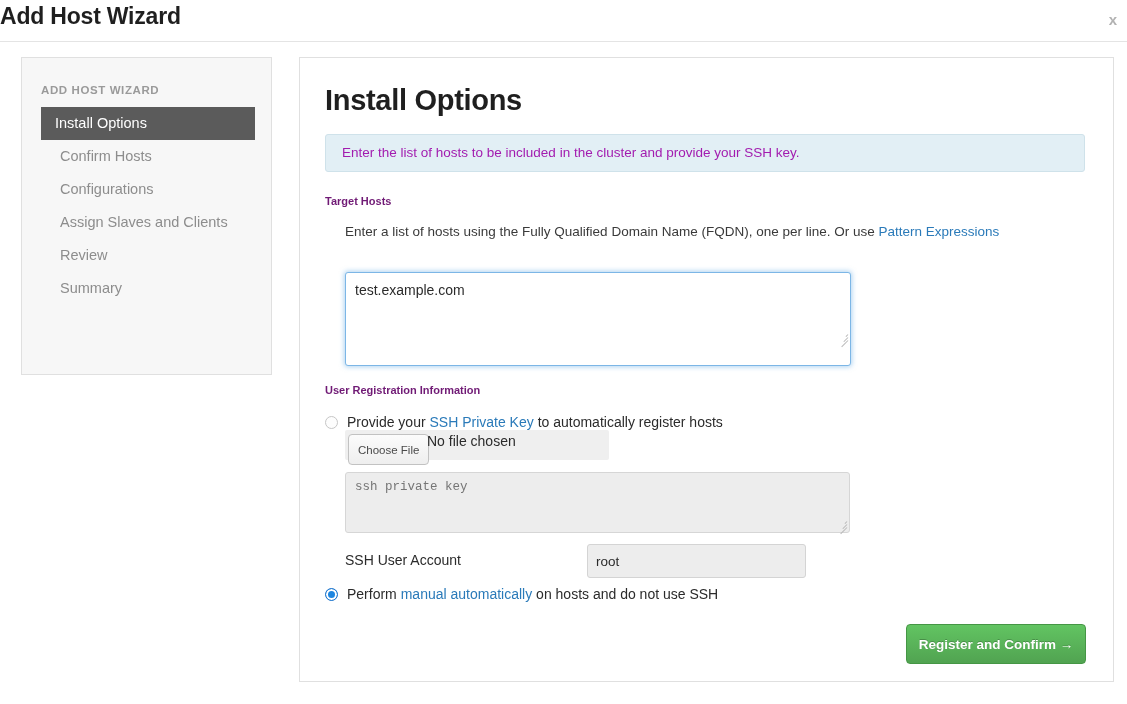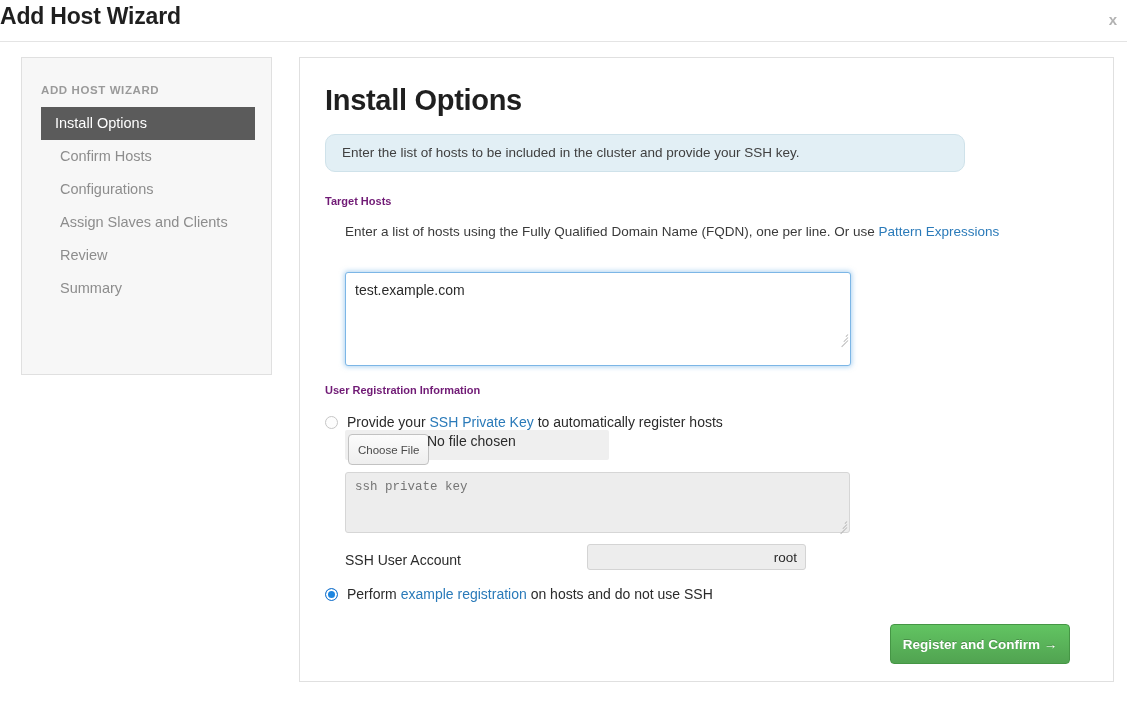--- a/index.html
+++ b/index.html
@@ -94,26 +94,26 @@
     left: 25px; top: 26px;
     font-size: 29px;
     font-weight: bold;
     color: #1f1f1f;
     letter-spacing: -0.3px;
   }
 
   .info-banner {
     position: absolute;
     left: 25px; top: 76px;
-    width: 640px; height: 38px;
+    width: 760px; height: 38px;
     background: #e2eff5;
     border: 1px solid #cfe2ea;
-    border-radius: 10px;
+    border-radius: 3px;
     font-size: 13.5px;
-    color: #404040;
+    color: #a21caf;
     line-height: 36px;
     padding-left: 16px;
   }
 
   .section-label {
     position: absolute;
     font-size: 11px;
     font-weight: bold;
     color: #701a75;
   }
@@ -255,29 +255,28 @@
   .ssh-user-input {
     position: absolute;
     left: 287px; top: 486px;
     width: 219px; height: 26px;
     background: #ededed;
     border: 1px solid #d4d4d4;
     border-radius: 3px;
     font-family: "Liberation Sans", sans-serif;
     font-size: 13.5px;
     color: #2b2b2b;
-    padding: 8px 8px;
+    padding: 16px 8px;
     outline: none;
-    text-align: right;
   }
 
   
   .register-button {
     position: absolute;
-    left: 590px; top: 566px;
+    left: 606px; top: 566px;
     width: 180px; height: 40px;
     background: linear-gradient(#62c462, #51a351);
     border: 1px solid #459645;
     border-radius: 4px;
     color: #ffffff;
     font-family: "Liberation Sans", sans-serif;
     font-size: 13.5px;
     font-weight: bold;
     cursor: pointer;
     text-shadow: 0 -1px 0 rgba(0,0,0,0.22);
@@ -341,17 +340,17 @@
         <i></i>
         <i></i>
         <i></i>
       </span>
   </div>
 
   <div class="ssh-user-label">SSH User Account</div>
   <input class="ssh-user-input" disabled="" value="root" style="">
 
   <div class="radio-row radio-manual">
-    <span class="radio checked"></span><span>Perform </span><a class="link">example registration</a><span> on hosts and do not use SSH</span>
+    <span class="radio checked"></span><span>Perform </span><a class="link">manual automatically</a><span> on hosts and do not use SSH</span>
   </div>
 
   <button class="register-button">Register and Confirm →</button>
 </div>
 
 </body></html>

